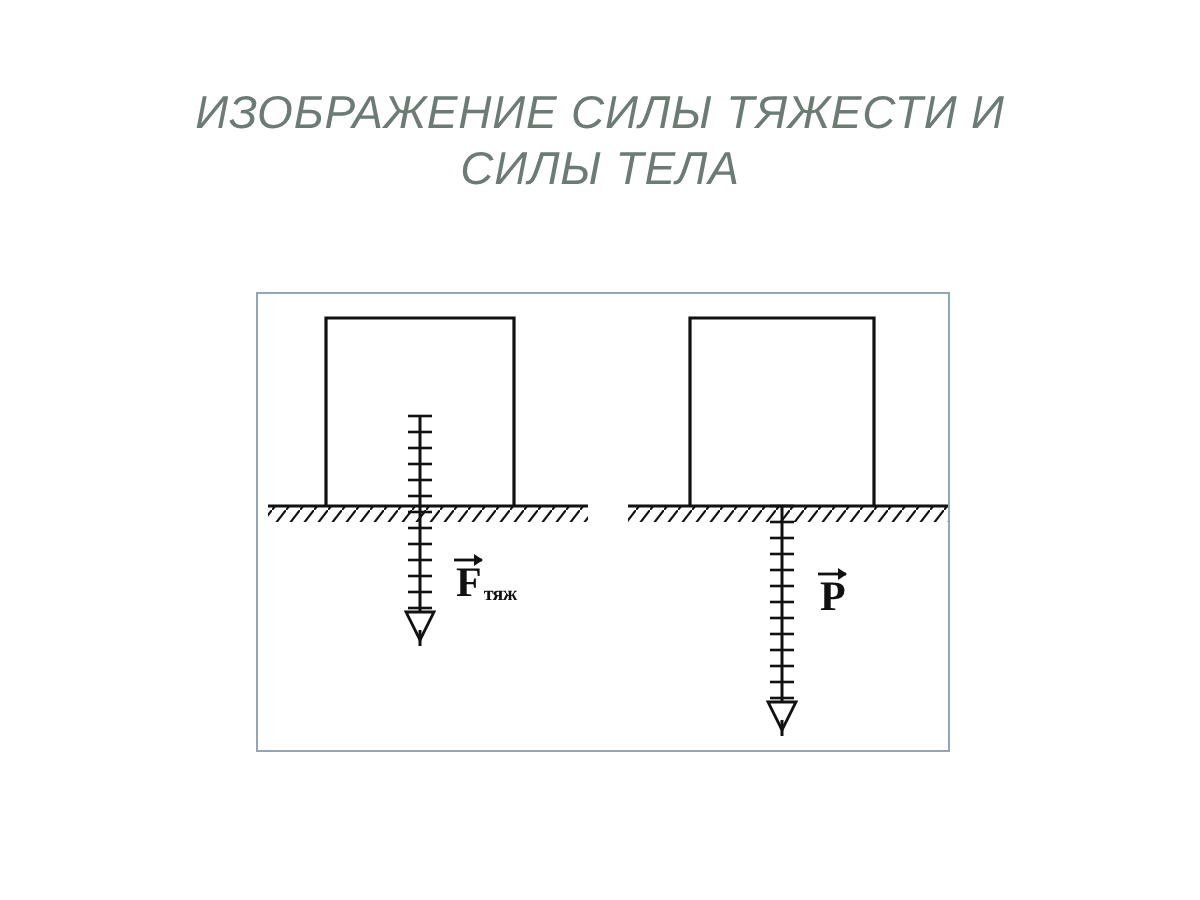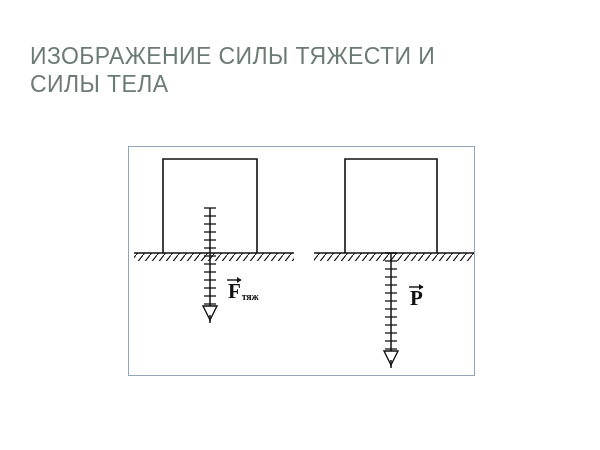--- a/index.html
+++ b/index.html
@@ -22,21 +22,22 @@
     height: 450px;
     background: #ffffff;
   }
 
   
   #title-block {
     position: absolute;
     left: 30px;
     top: 42px;
     width: 540px;
-    text-align: left;
+    text-align: center;
+    font-style: italic;
   }
   #title-line-1, #title-line-2 {
     display: block;
     font-family: "Liberation Sans", sans-serif;
     font-size: 23px;
     font-weight: 400;
     letter-spacing: 0.4px;
     color: #6d7b75;
     line-height: 28px;
     white-space: nowrap;

